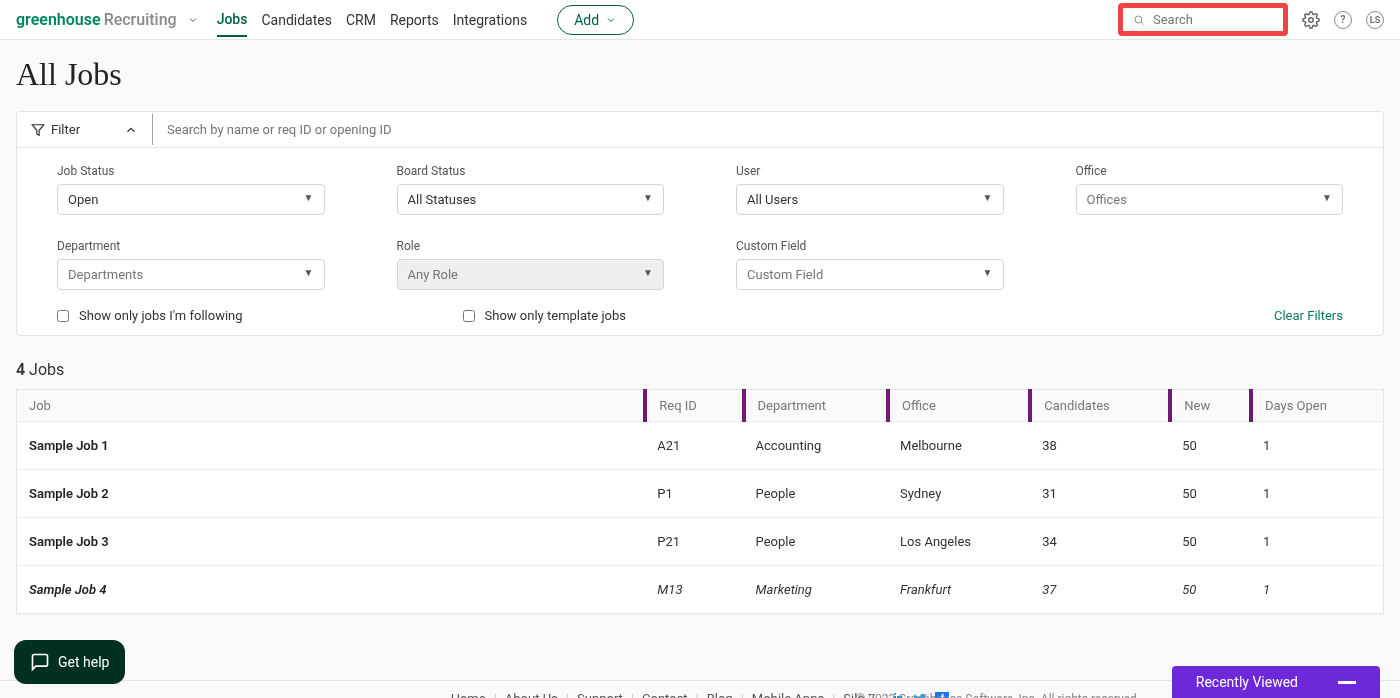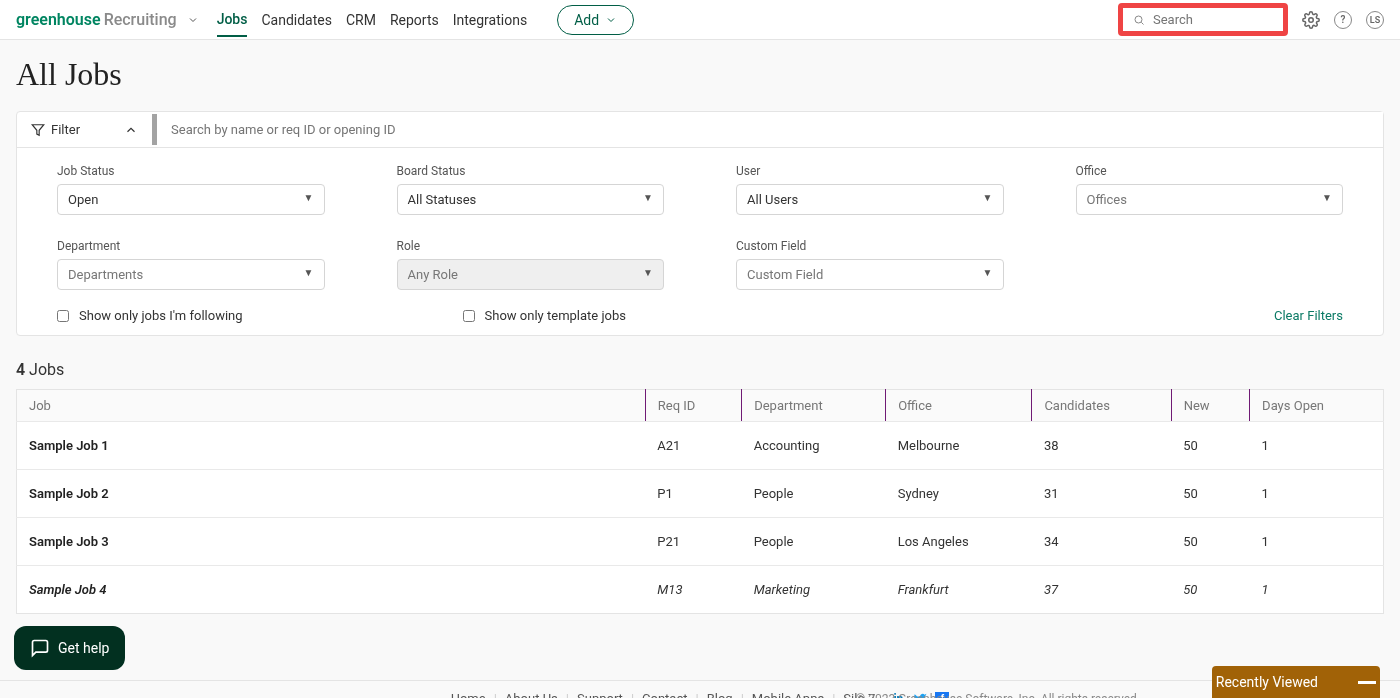--- a/index.html
+++ b/index.html
@@ -137,21 +137,21 @@
     }
     .filter-head {
       display: flex;
       align-items: center;
     }
     .filter-toggle {
       display: flex;
       align-items: center;
       gap: 44px;
       padding: 8px 14px;
-      border-right: 5px solid #a3a3a3;
+      border-right: 1px solid #a3a3a3;
       cursor: pointer;
     }
     .filter-toggle .lbl {
       display: flex;
       align-items: center;
       gap: 6px;
       font-size: 13px;
       color: #333;
     }
     .filter-search {
@@ -241,21 +241,21 @@
       padding: 16px 12px;
       border-bottom: 1px solid #e9e9e9;
       font-size: 13px;
     }
     .table th {
       background: #fafafa;
       color: #777;
       font-weight: 400;
       padding-top: 8px;
       padding-bottom: 8px;
-      border-right: 1px solid #701a75;
+      border-right: 4px solid #701a75;
     }
     .table th:last-child { border-right: none; }
     .table td.job-name {
       font-weight: 600;
       color: #222;
       width: 46%;
     }
     .table tbody tr:last-child td { border-bottom: none; font-style: italic; }
     
     .footer {
@@ -296,38 +296,38 @@
     .copyright {
       position: absolute;
       right: 260px;
       font-size: 12px;
       color: #888;
     }
     
     .chat-btn {
       position: fixed;
       left: 14px;
-      bottom: 28px;
+      bottom: 14px;
       background: #023020;
       color: #fff;
       border-radius: 12px;
       padding: 12px 16px;
       display: flex;
       align-items: center;
       gap: 8px;
       font-size: 14px;
       cursor: pointer;
     }
     .recent-viewed {
       position: fixed;
       right: 20px;
       bottom: 0;
-      background: #a16207;
+      background: #6d28d9;
       color: #fff;
-      padding: 8px 4px;
+      padding: 8px 24px;
       display: flex;
       align-items: center;
       gap: 40px;
       font-size: 14px;
       cursor: pointer;
       border-radius: 4px 4px 0 0;
     }
     .recent-viewed .minus {
       width: 18px;
       height: 3px;

